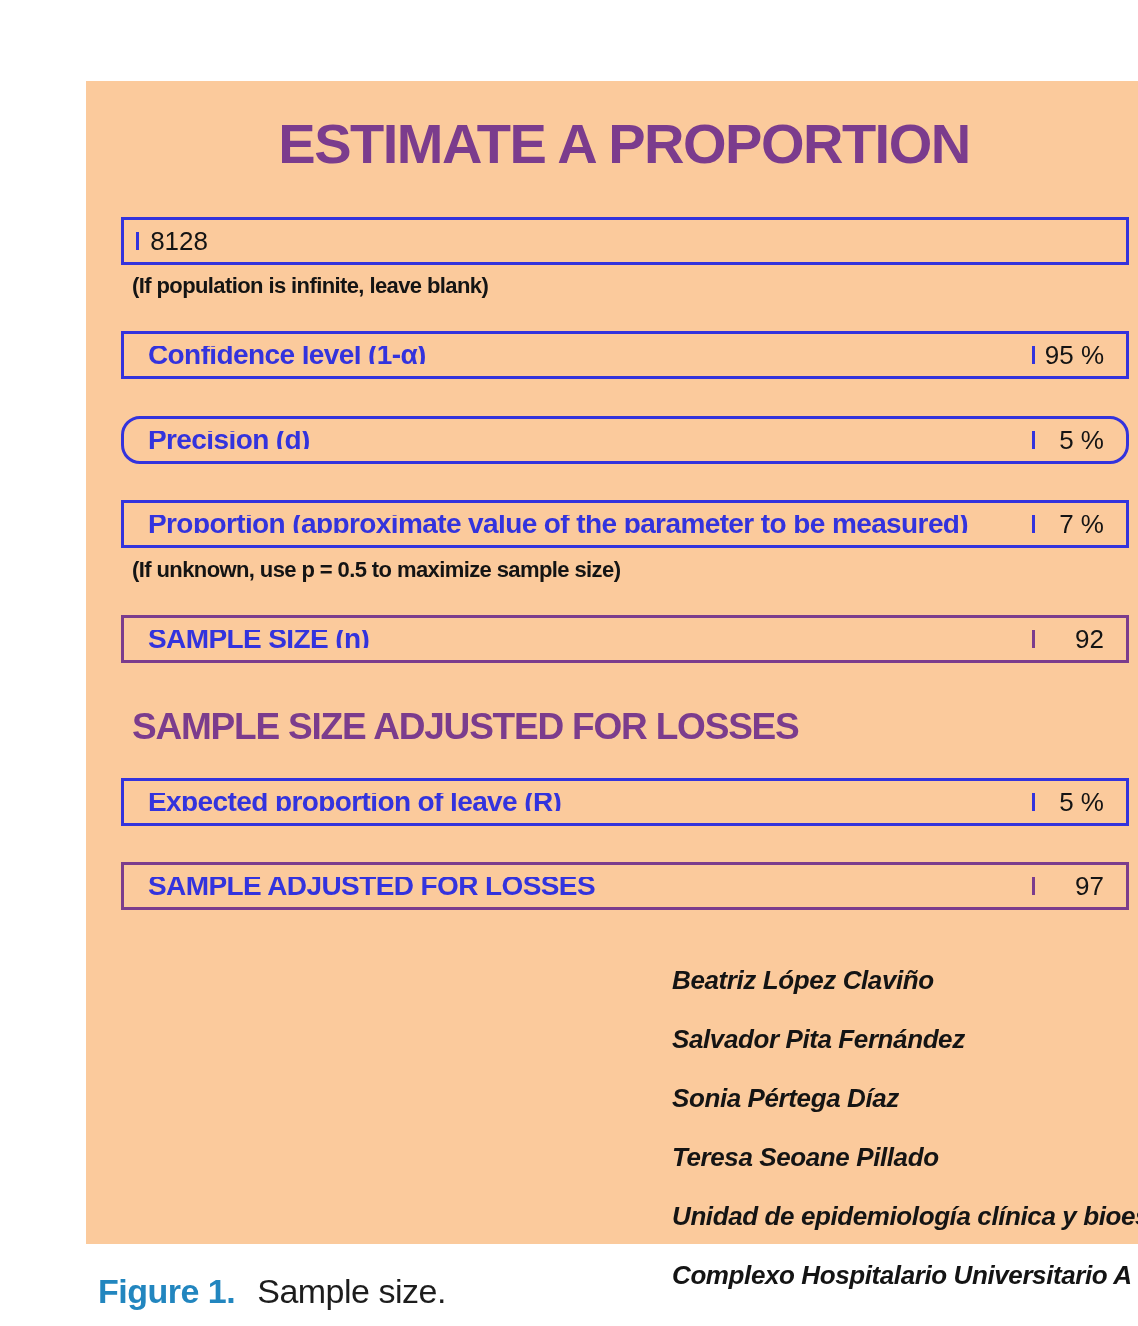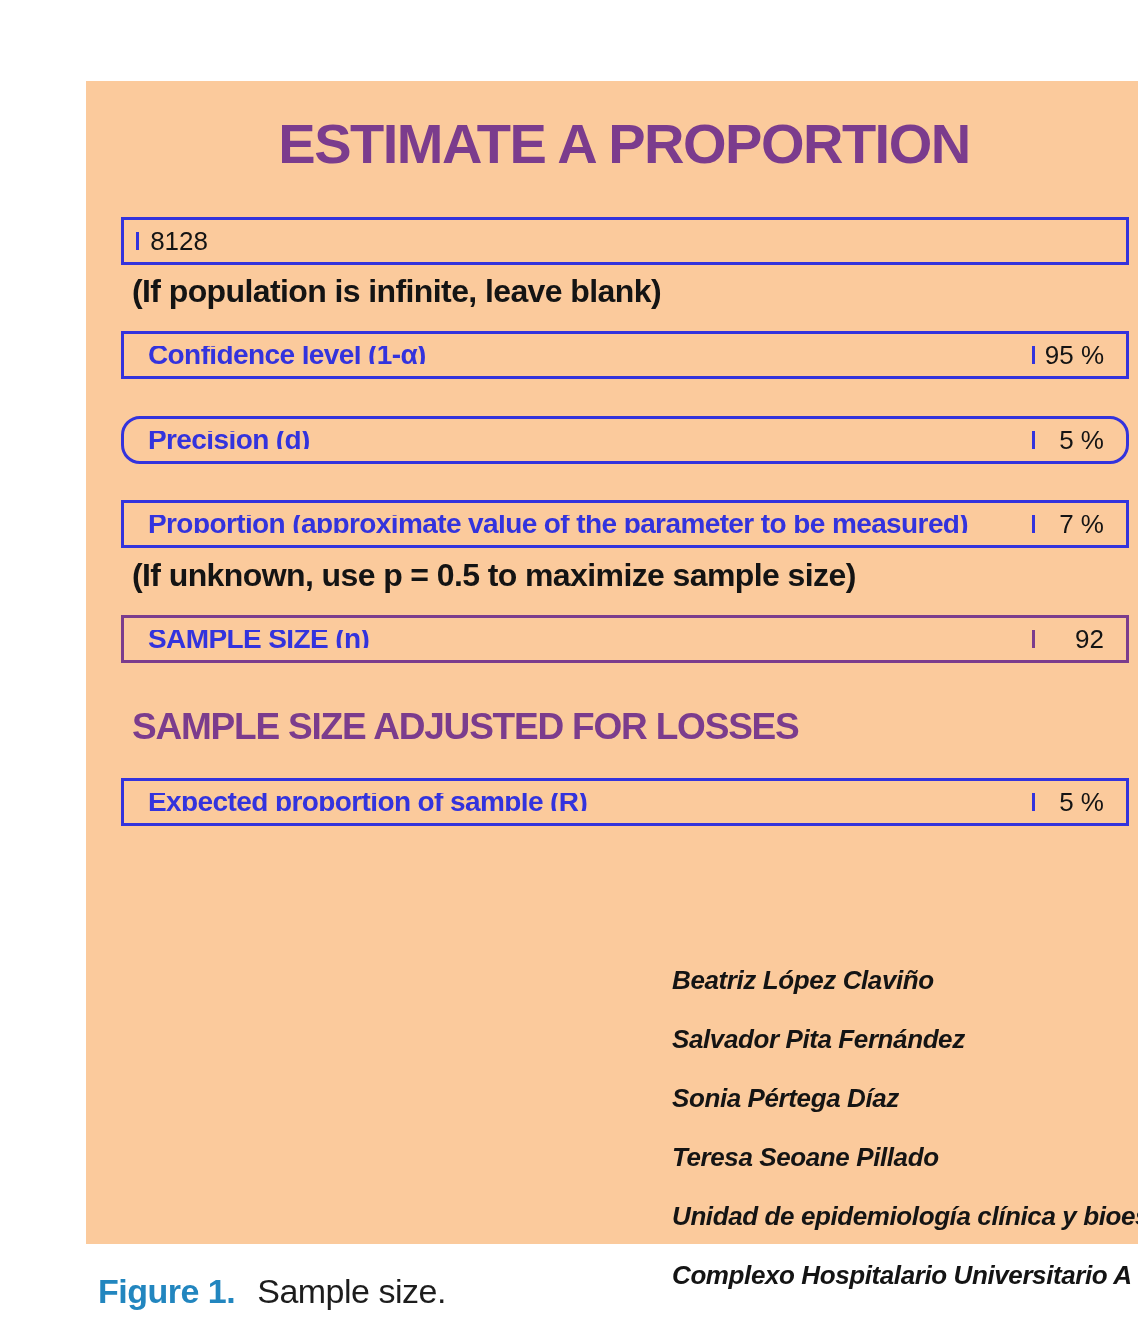--- a/index.html
+++ b/index.html
@@ -60,21 +60,21 @@
   .r2{top:238px;}
   .r3{top:323px;border-radius:19px;}
   .r4{top:407px;}
   .r5{top:522px;}
   .r6{top:685px;}
   .r7{top:769px;}
 
   .note{
     position:absolute;left:34px;
     color:var(--text-dark,#141414);
-    font-size:32px;font-weight:bold;letter-spacing:-0.6px;
+    font-size:22px;font-weight:bold;letter-spacing:-0.6px;
     white-space:nowrap;
   }
   .n1{top:180px;}
   .n2{top:464px;}
 
   .section-title{
     position:absolute;left:34px;top:613px;
     color:var(--accent-purple,#7B3C8D);
     font-size:37px;font-weight:bold;letter-spacing:-1.2px;
     white-space:nowrap;
@@ -130,24 +130,28 @@
     <div class="note n2">(If unknown, use p = 0.5 to maximize sample size)</div>
 
     <div class="row purple r5">
       <div class="row-label">SAMPLE SIZE (n)</div>
       <div class="row-value">92</div>
     </div>
 
     <div class="section-title">SAMPLE SIZE ADJUSTED FOR LOSSES</div>
 
     <div class="row blue r6">
-      <div class="row-label">Expected proportion of sample (R)</div>
+      <div class="row-label">Expected proportion of leave (R)</div>
       <div class="row-value">5 %</div>
     </div>
 
+    <div class="row purple r7">
+      <div class="row-label">SAMPLE ADJUSTED FOR LOSSES</div>
+      <div class="row-value">97</div>
+    </div>
 
     <div class="credits">
       <div class="credit-line">Beatriz López Claviño</div>
       <div class="credit-line">Salvador Pita Fernández</div>
       <div class="credit-line">Sonia Pértega Díaz</div>
       <div class="credit-line">Teresa Seoane Pillado</div>
       <div class="credit-line">Unidad de epidemiología clínica y bioestadística</div>
       <div class="credit-line">Complexo Hospitalario Universitario A Coruña</div>
     </div>
 

